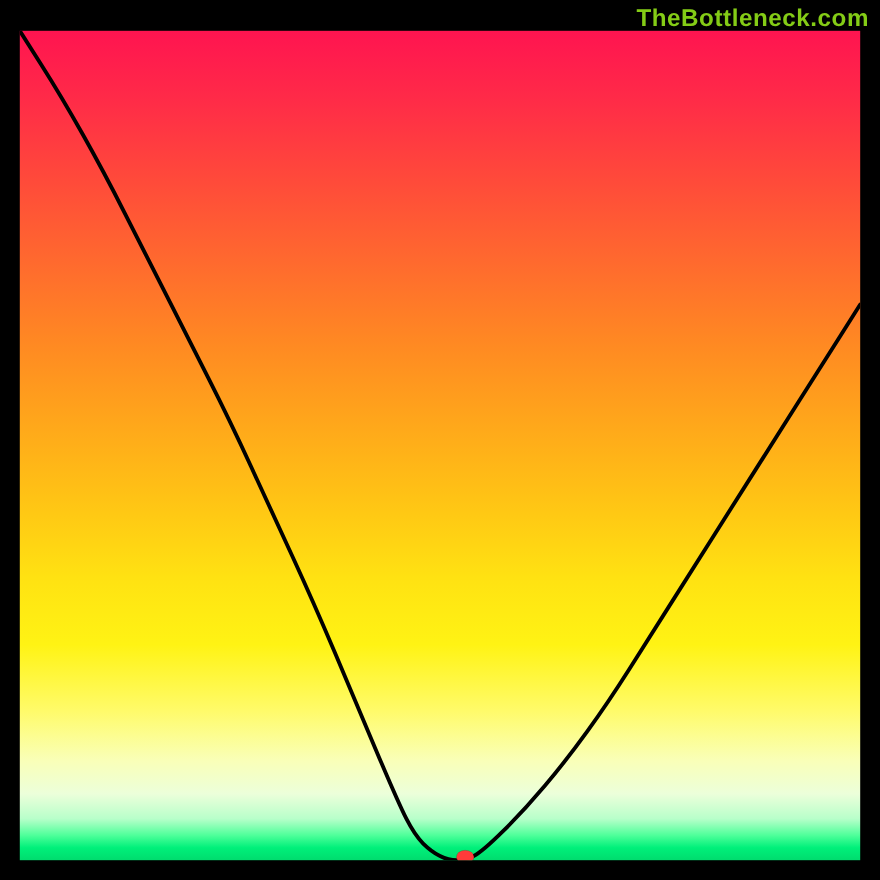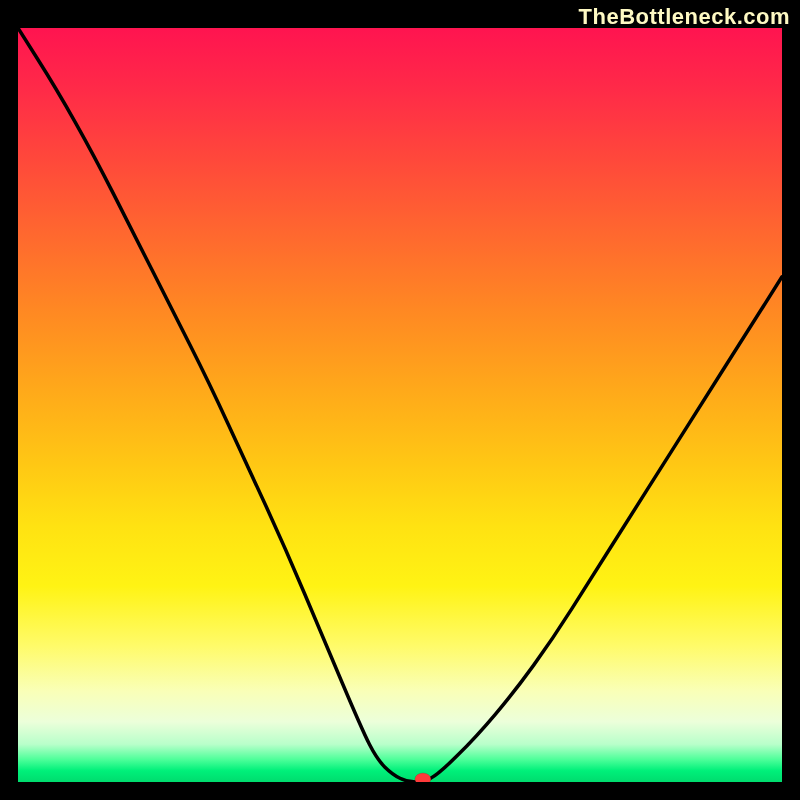--- a/index.html
+++ b/index.html
@@ -14,21 +14,21 @@
   .stage {
     position: relative;
     width: 800px;
     height: 800px;
     background: #000;
   }
   .watermark {
     position: absolute;
     top: 4px;
     right: 10px;
-    color: #fef9c3;
+    color: #84cc16;
     font-size: 22px;
     font-weight: 600;
     letter-spacing: 0.5px;
     z-index: 5;
   }
   .plot-frame {
     position: absolute;
     left: 18px;
     top: 28px;
     width: 764px;

